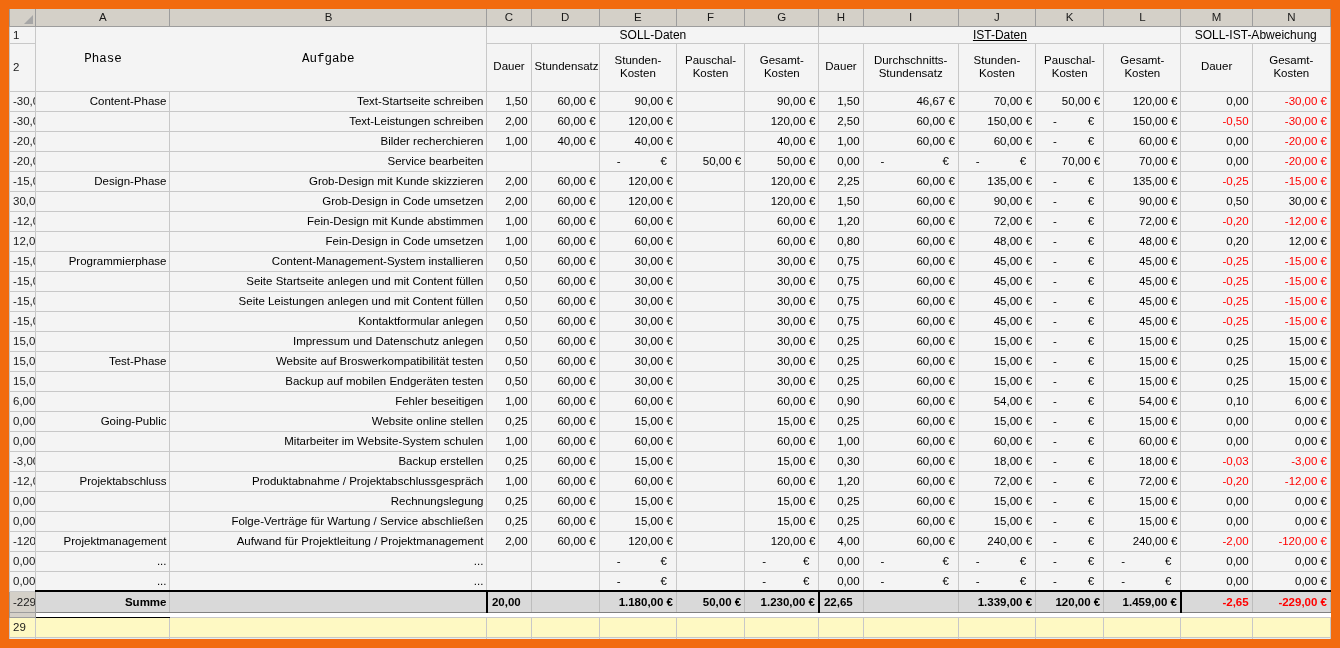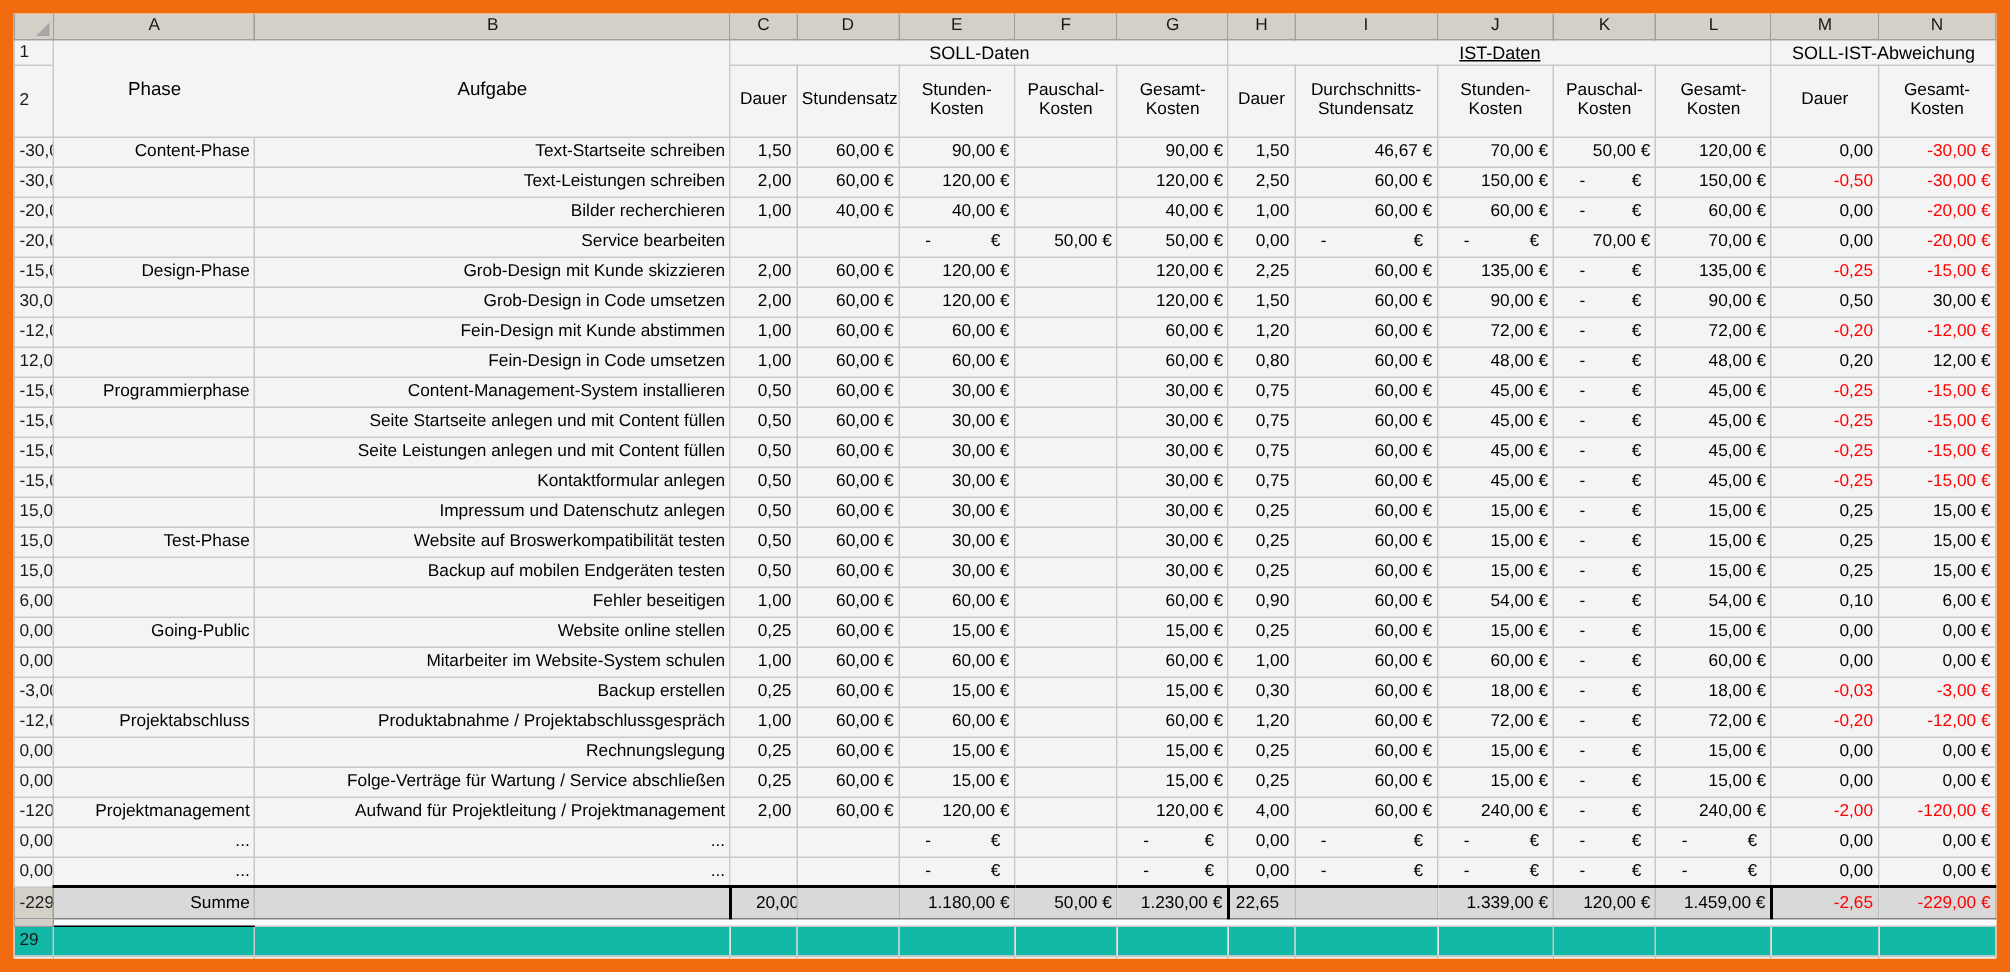--- a/index.html
+++ b/index.html
@@ -90,54 +90,55 @@
     white-space: normal;
     vertical-align: middle;
     height: 48px;
     padding: 1px 2px;
   }
   td.hdr-merge {
     border: 2px solid #217346;
     background: #f4f4f4;
     text-align: center;
     font-size: 12.5px;
+    font-family: Liberation Mono, monospace;
   }
   
   tr.datarow td { height: 20px; }
   td.txt  { text-align: right;  padding-left: 4px; }
   td.num  { text-align: right; padding-right: 6px; }
   td.yel  { background: #ffff00; }
   td.wht  { background: #f4f4f4; }
   td.neg  { color: #ff0000; }
   
   td.sep-l { border-left: 2px solid #000; }
   
   tr.sumrow td {
     background: #d9d9d9;
-    font-weight: normal;
+    font-weight: bold;
     height: 21px;
     border-top: 2px solid #000;
     border-bottom: 1px solid #808080;
     border-left: 1px solid #bdbdbd;
     border-right: 1px solid #bdbdbd;
   }
   tr.sumrow td.rownum {
     background: #d4d0c8; font-weight: normal;
     border: 1px solid #9d9d9d; border-top: 1px solid #9d9d9d;
   }
   tr.sumrow td.sep-l { border-left: 2px solid #000; }
   tr.underrow td { height: 5px; background: #ffffff; border: none; }
   tr.underrow td.rownum { background: #d4d0c8; border: 1px solid #9d9d9d; }
   tr.underrow td.dbl {
     border-top: 1px solid #000;
     border-bottom: 1px solid #000;
     background: #ffffff;
     height: 5px;
   }
-  tr.blankrow td { height: 20px; background: #14b8a6; }
+  tr.blankrow td { height: 20px; background: #fef9c3; }
   tr.lastrow td { height: 21px; background: #ececec; }
   .euro-dash { display: flex; justify-content: space-between; padding: 0 6px 0 0; }
   .euro-dash .d { padding-left: 14px; }
 </style>
 </head>
 <body>
 
 <div id="app">
   <div id="sheet">
     <table class="grid">
@@ -812,21 +813,21 @@
             <td class="num wht sep-l">0,00</td>
             <td class="num wht">0,00 €</td>
           </tr>
         </tbody>
 
       <tbody>
           <tr class="sumrow">
         <td class="rownum">-229,00 €</td>
         <td class="txt">Summe</td>
         <td class="txt"></td>
-        <td class="txt sep-l" style="text-align:left;padding-left:16px;">20,00</td>
+        <td class="txt sep-l" style="text-align:left;padding-left:4px;">20,00</td>
         <td class="num"></td>
         <td class="num">1.180,00 €</td>
         <td class="num">50,00 €</td>
         <td class="num">1.230,00 €</td>
         <td class="txt sep-l" style="text-align:left;padding-left:4px;">22,65</td>
         <td class="num"></td>
         <td class="num">1.339,00 €</td>
         <td class="num">120,00 €</td>
         <td class="num">1.459,00 €</td>
         <td class="num neg sep-l">-2,65</td>

